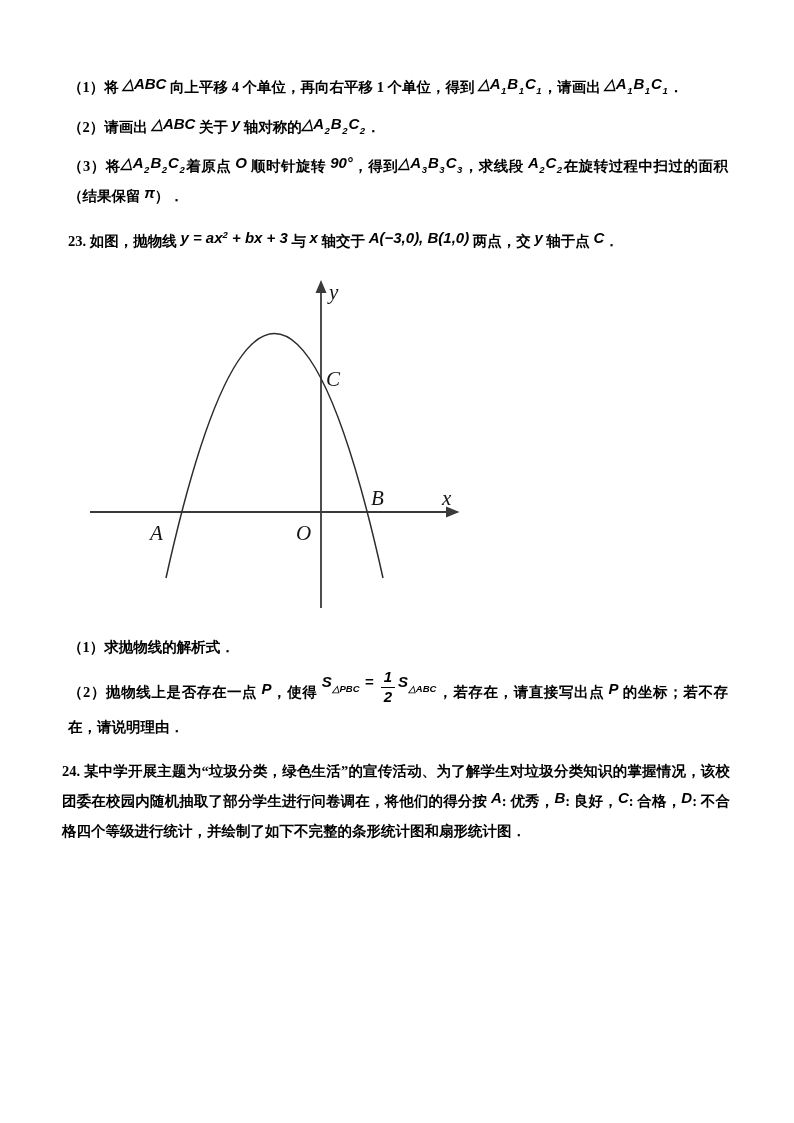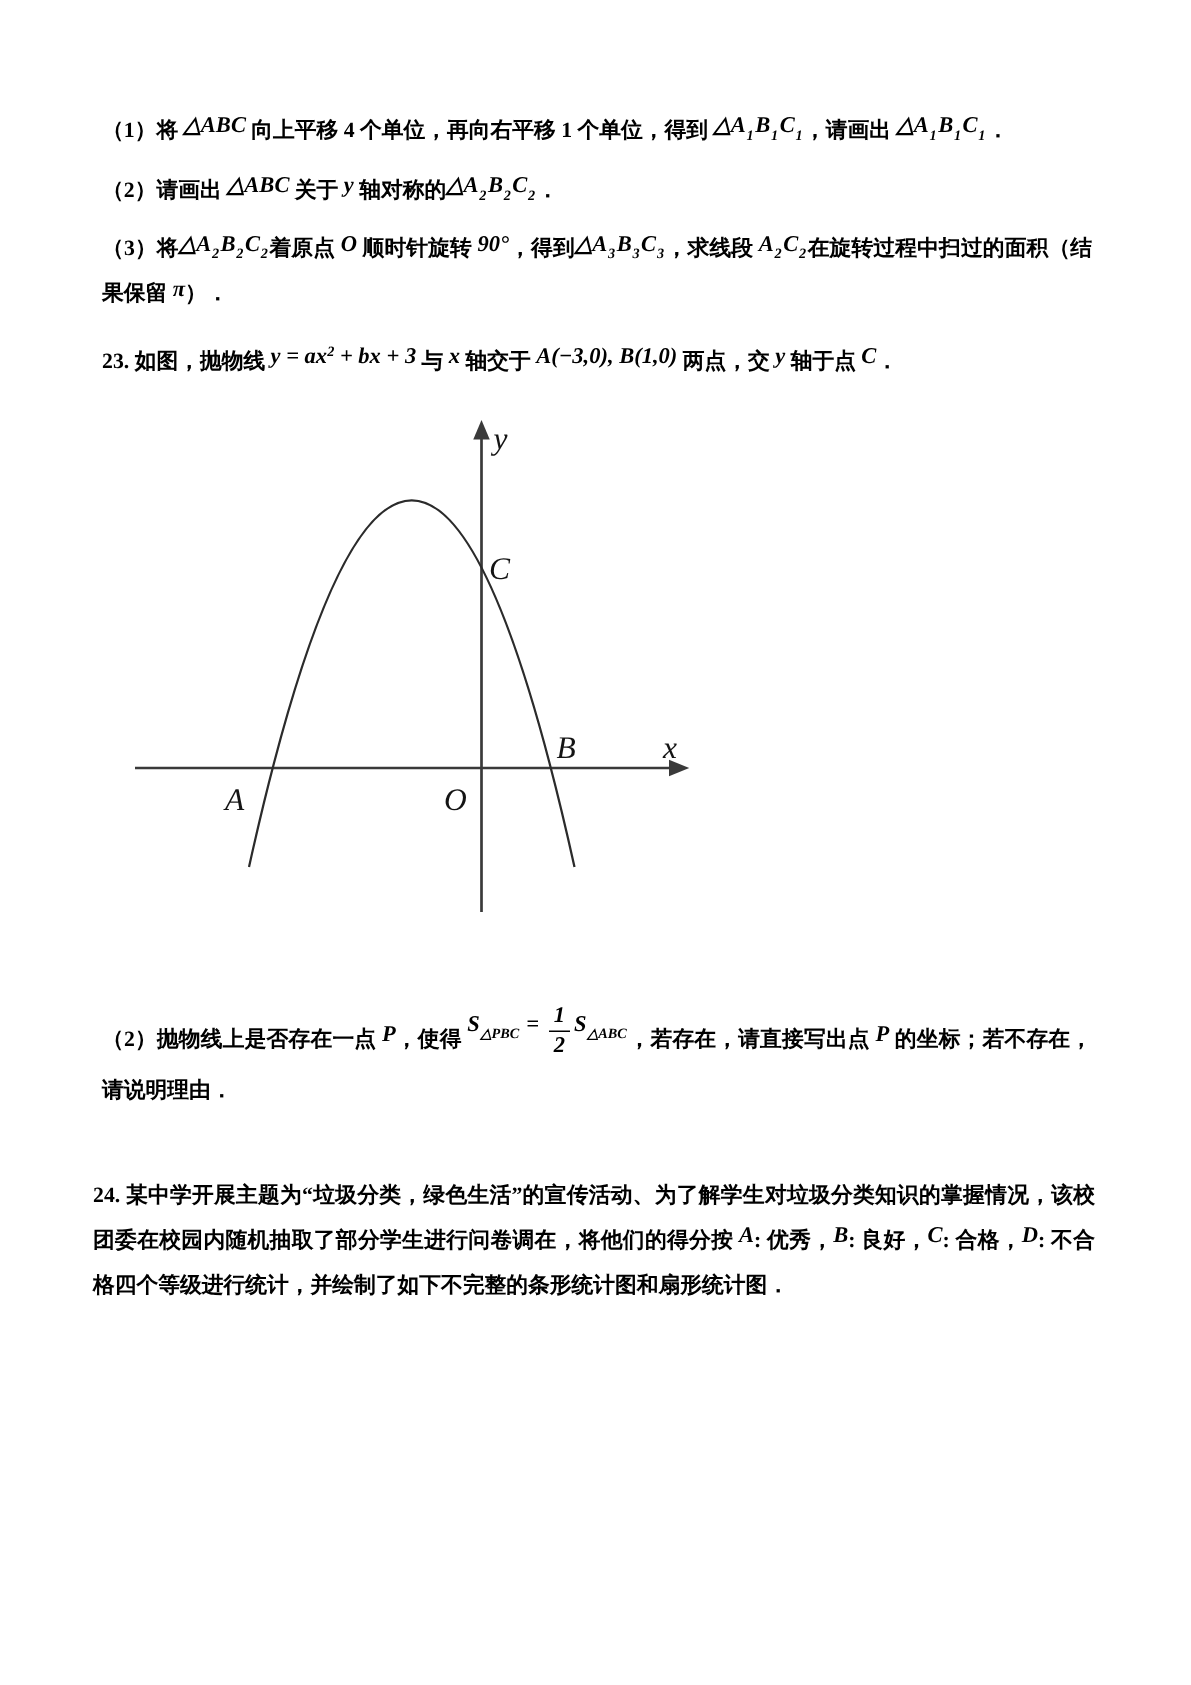--- a/index.html
+++ b/index.html
@@ -6,24 +6,24 @@
   body {
     width:794px; height:1123px; background:#ffffff; position:relative;
     font-family:"Liberation Serif","DejaVu Sans",serif; color:#000;
     overflow:hidden;
   }
   .page { position:absolute; inset:0; }
   .line {
     position:absolute; left:68px; width:660px;
     font-size:14.5px; line-height:30px; text-align:justify; color:#000;
   }
-  .q24line { left:62px; width:668px;margin-top:26px; }
+  .q24line { left:62px; width:668px; }
   .zh { font-family:"Liberation Serif","DejaVu Sans",serif;font-weight:bold; }
   .math {
-    font-family:Liberation Serif, serif;
+    font-family:Liberation Sans, sans-serif;
     font-style:italic; font-weight:bold; font-size:15px;
   }
   .mrun { position:relative; top:-3px; }
   sub.msub { font-size:9.5px; line-height:0; position:relative; top:2px; vertical-align:baseline; margin:0 1px 0 0.5px; }
   sup.msup { font-size:9.5px; line-height:0; position:relative; top:-8px; vertical-align:baseline; }
   .eq { display:inline-block; vertical-align:middle; position:relative; top:-7px; white-space:nowrap; }
   .frac { display:inline-block; text-align:center; vertical-align:middle; margin:0 3px; line-height:1.1; }
   .frac .fn { display:block; border-bottom:1.5px solid #000; padding:0 3px 1px; }
   .frac .fd { display:block; padding-top:1px; }
   .fig { position:absolute; left:85px; top:274px; width:380px; height:340px; }
@@ -55,16 +55,17 @@
     <path class="curve" d="M 166 578 Q 274.5 89 383 578"></path>
 
     <text class="glabel" x="329" y="299">y</text>
     <text class="glabel" x="442" y="505">x</text>
     <text class="glabel" x="296" y="540">O</text>
     <text class="glabel" x="150" y="540">A</text>
     <text class="glabel" x="371" y="505">B</text>
     <text class="glabel" x="326" y="386">C</text>
   </svg>
 
+  <div class="line" style="top:632px"><span class="zh">（1）求抛物线的解析式．</span></div>
   <div class="line" style="top:676px"><span class="zh">（2）抛物线上是否存在一点 </span><span class="math mrun">P</span><span class="zh">，使得 </span><span class="eq"><span class="math mrun">S</span><sub class="math msub">△PBC</sub><span class="math mrun"> = </span><span class="frac"><span class="fn math">1</span><span class="fd math">2</span></span><span class="math mrun">S</span><sub class="math msub">△ABC</sub></span><span class="zh">，若存在，请直接写出点 </span><span class="math mrun">P</span><span class="zh"> 的坐标；若不存在，请说明理由．</span></div>
   <div class="line q24line" style="top:756px"><span class="zh">24.  某中学开展主题为“垃圾分类，绿色生活”的宣传活动、为了解学生对垃圾分类知识的掌握情况，该校团委在校园内随机抽取了部分学生进行问卷调在，将他们的得分按 </span><span class="math mrun">A</span><span class="zh">: 优秀，</span><span class="math mrun">B</span><span class="zh">: 良好，</span><span class="math mrun">C</span><span class="zh">: 合格，</span><span class="math mrun">D</span><span class="zh">: 不合格四个等级进行统计，并绘制了如下不完整的条形统计图和扇形统计图．</span></div>
 
 </div>
 
 </body></html>

